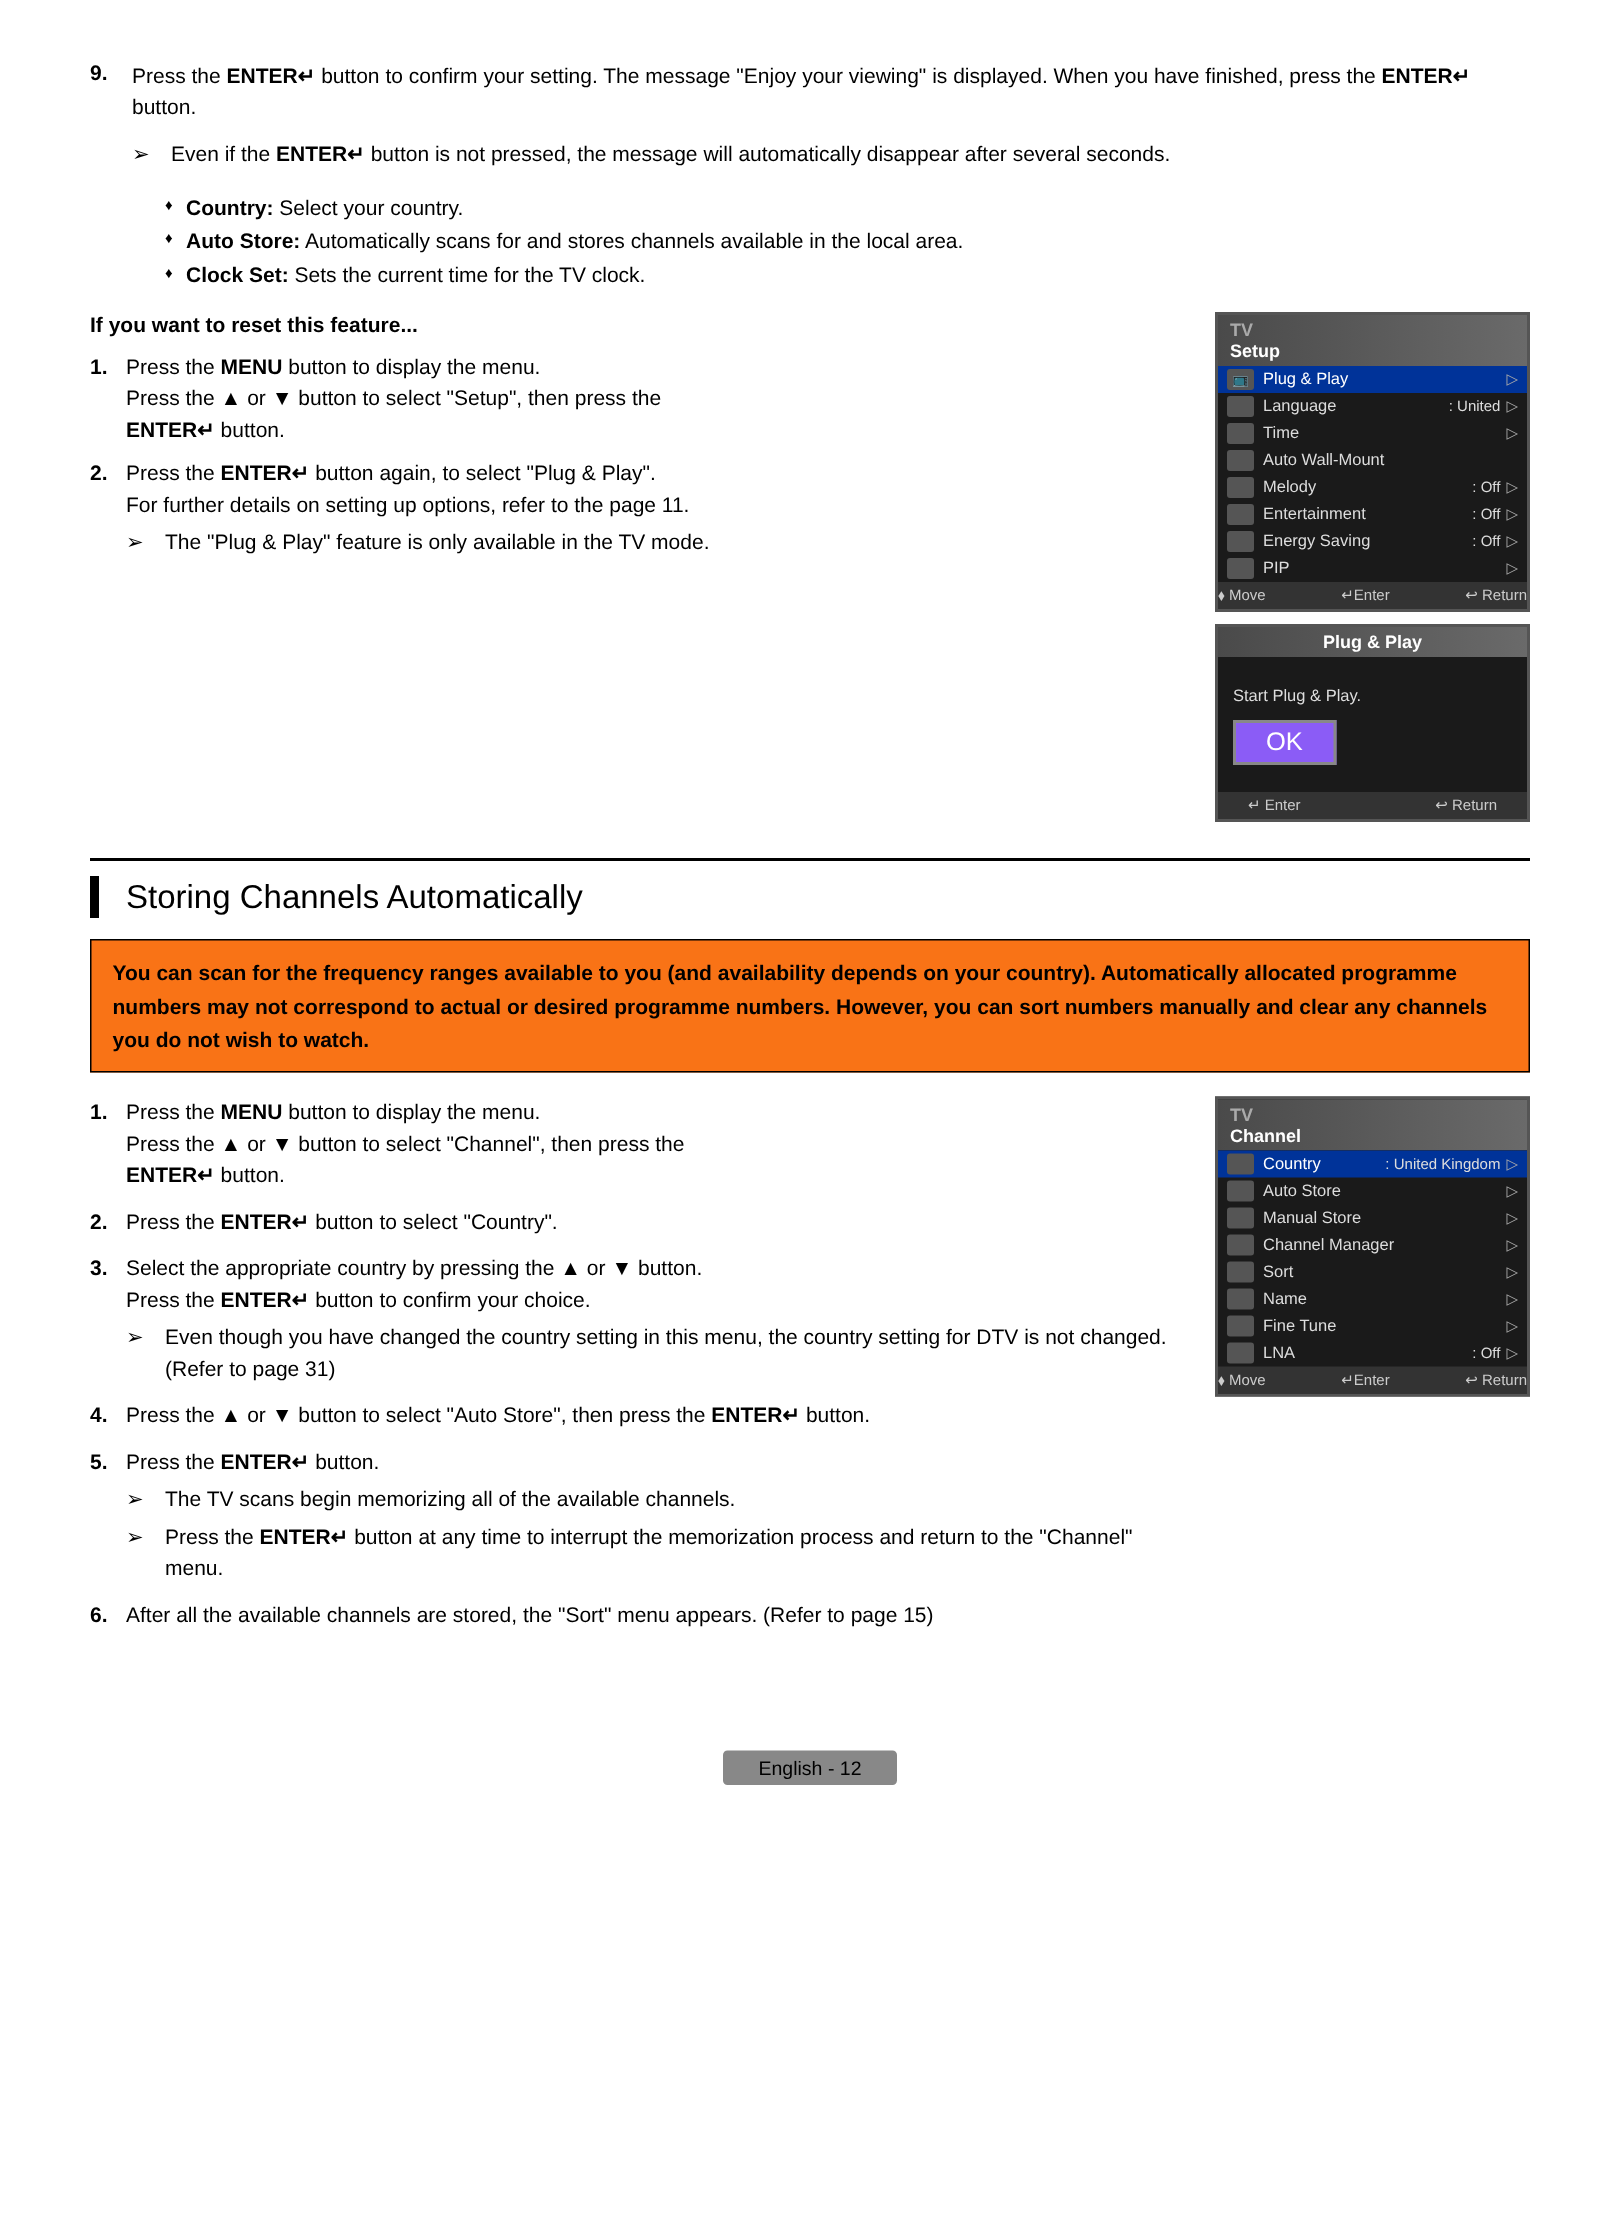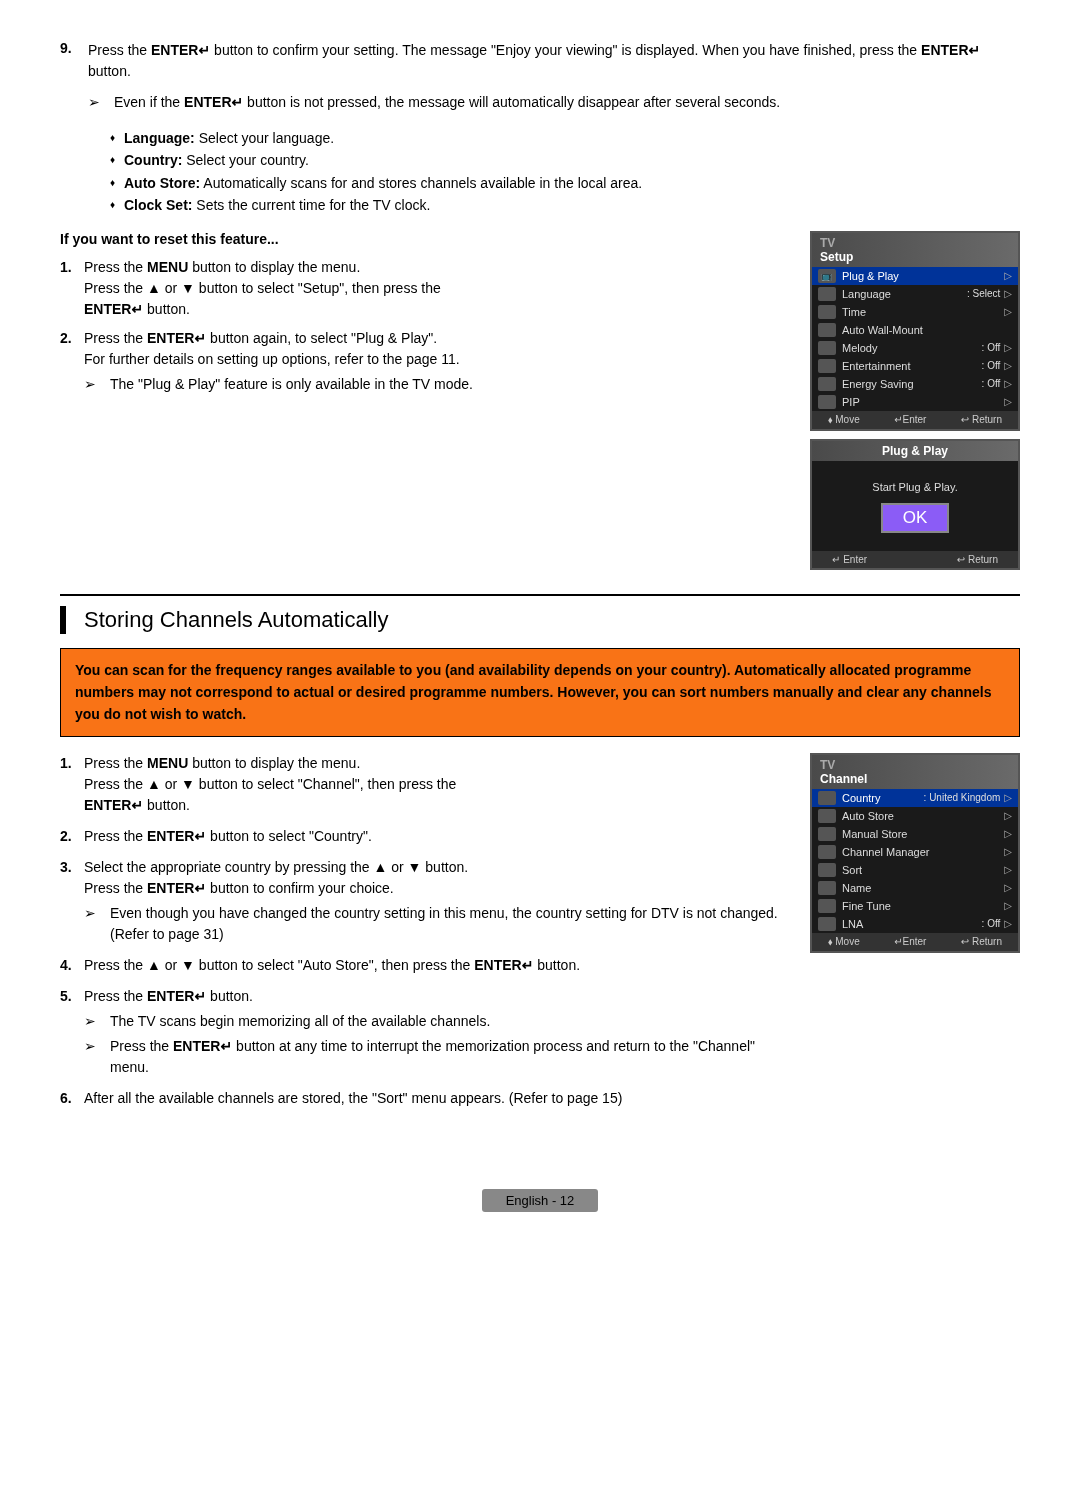--- a/index.html
+++ b/index.html
@@ -153,21 +153,21 @@
       line-height: 14px;
     }
     .tv-row .row-label { flex: 1; }
     .tv-row .row-value { color: #ddd; font-size: 10px; }
     .tv-row .row-arrow { color: #aaa; font-size: 10px; margin-left: 4px; }
 
     .tv-footer {
       background: #333;
       display: flex;
       justify-content: space-between;
-      padding: 3px 16px;
+      padding: 3px 0;
       font-size: 10px;
       color: #ccc;
     }
     .tv-footer .footer-btn {
       display: flex;
       align-items: center;
       gap: 3px;
     }
 
     
@@ -180,21 +180,20 @@
       background: linear-gradient(to right, #4a4a4a, #6a6a6a);
       color: #fff;
       text-align: center;
       padding: 3px 8px;
       font-size: 12px;
       font-weight: bold;
     }
     .tv-plug-body {
       background: #1a1a1a;
       padding: 20px 10px 10px;
-      text-align: center;
       min-height: 90px;
     }
     .tv-plug-body .plug-text {
       color: #ddd;
       font-size: 11px;
       margin-bottom: 10px;
     }
     .tv-ok-btn {
       background: #8b5cf6;
       border: 2px solid #888;
@@ -308,21 +307,20 @@
     <div class="step-9-text">
       Press the <strong>ENTER↵</strong> button to confirm your setting. The message "Enjoy your viewing" is displayed. When you have finished, press the <strong>ENTER↵</strong> button.
     </div>
   </div>
   <div class="sub-note">
     <span class="arrow-indicator">➢</span>
     <span>Even if the <strong>ENTER↵</strong> button is not pressed, the message will automatically disappear after several seconds.</span>
   </div>
 
   <ul class="bullet-list">
-    <li><strong>Language:</strong> Select your language.</li>
     <li><strong>Country:</strong> Select your country.</li>
     <li><strong>Auto Store:</strong> Automatically scans for and stores channels available in the local area.</li>
     <li><strong>Clock Set:</strong> Sets the current time for the TV clock.</li>
   </ul>
 
   <div class="reset-section">
     <div class="reset-steps">
       <div class="reset-title">If you want to reset this feature...</div>
       <ul class="numbered-list">
         <li>
@@ -356,21 +354,21 @@
         </div>
         <div class="tv-body">
           <div class="tv-row highlighted">
             <span class="row-icon">📺</span>
             <span class="row-label">Plug &amp; Play</span>
             <span class="row-arrow">▷</span>
           </div>
           <div class="tv-row">
             <span class="row-icon"></span>
             <span class="row-label">Language</span>
-            <span class="row-value">: Select</span>
+            <span class="row-value">: United</span>
             <span class="row-arrow">▷</span>
           </div>
           <div class="tv-row">
             <span class="row-icon"></span>
             <span class="row-label">Time</span>
             <span class="row-arrow">▷</span>
           </div>
           <div class="tv-row">
             <span class="row-icon"></span>
             <span class="row-label">Auto Wall-Mount</span>

